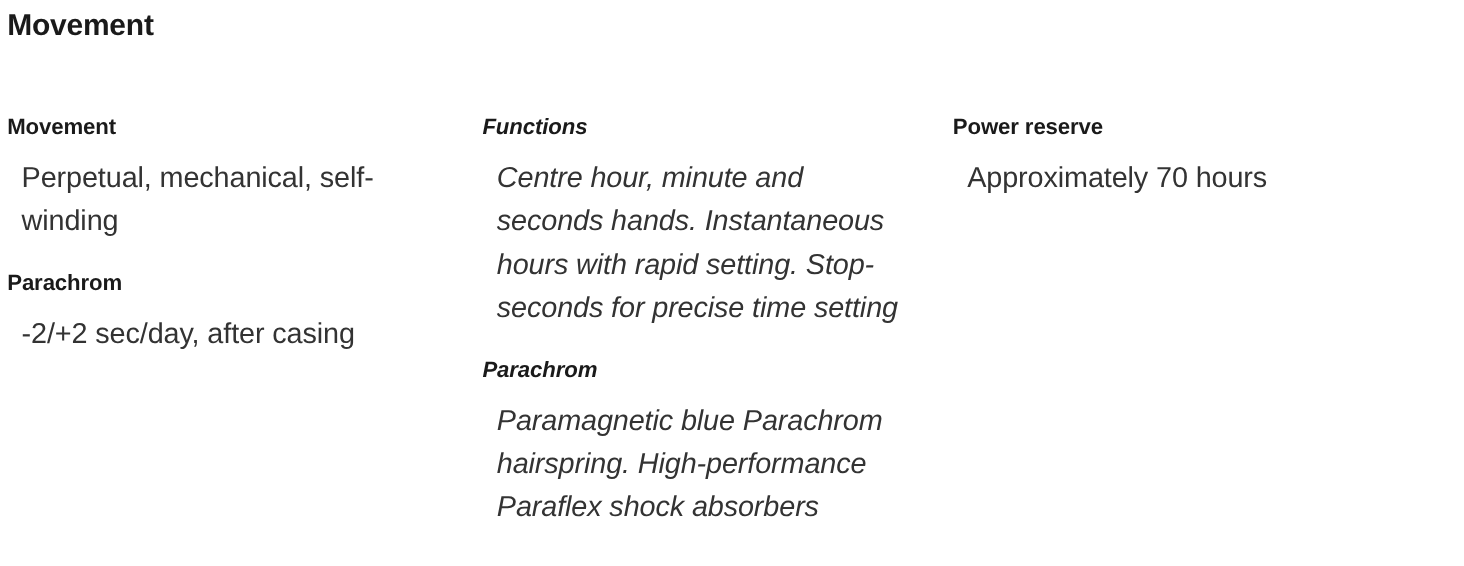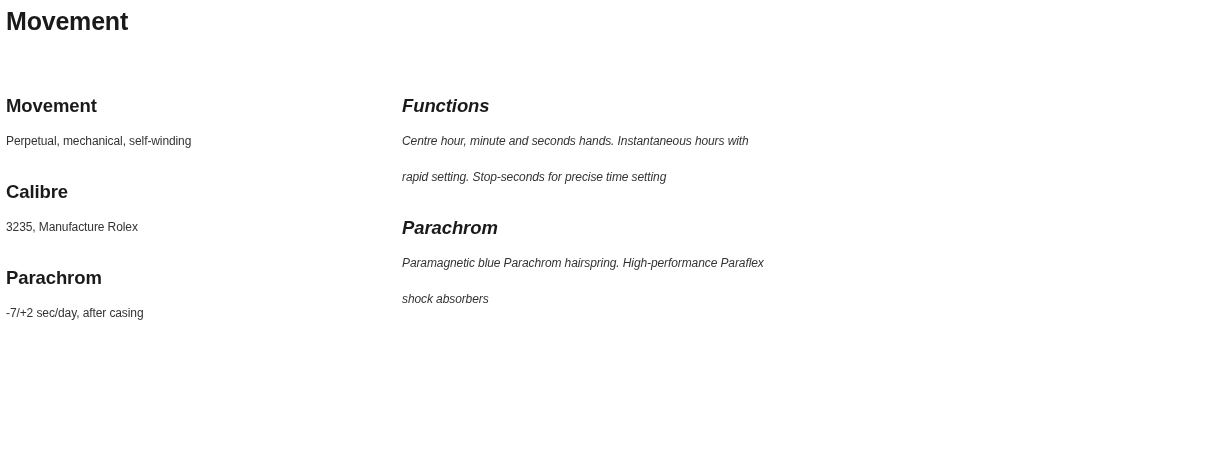--- a/index.html
+++ b/index.html
@@ -51,62 +51,60 @@
   }
   .spec-title {
     font-size: 18.5px;
     font-weight: bold;
     color: #1a1a1a;
     line-height: 26px;
     margin: 0 0 4px 0;
     letter-spacing: -0.1px;
   }
   .spec-text {
-    font-size: 12px;
+    font-size: 24px;
     font-weight: normal;
     color: #333333;
     line-height: 36px;
-    margin: 0;
+    margin: 12px;
     letter-spacing: -0.1px;
   }
 </style>
 </head>
 <body>
 
 <div class="page">
 
   <h1 class="page-title">Movement</h1>
 
   <div class="columns">
 
     <div class="column col-0">
       <div class="spec-block">
         <div class="spec-title">Movement</div>
         <div class="spec-text">Perpetual, mechanical, self-winding</div>
       </div>
       <div class="spec-block">
-        <div class="spec-title">Calibre</div>
-        <div class="spec-text">3235, Manufacture Rolex</div>
-      </div>
-      <div class="spec-block">
         <div class="spec-title">Parachrom</div>
-        <div class="spec-text">-7/+2 sec/day, after casing</div>
+        <div class="spec-text">-2/+2 sec/day, after casing</div>
       </div>
     </div>
 
     <div class="column col-1">
       <div class="spec-block">
         <div class="spec-title">Functions</div>
         <div class="spec-text">Centre hour, minute and seconds hands. Instantaneous hours with rapid setting. Stop-seconds for precise time setting</div>
       </div>
       <div class="spec-block">
         <div class="spec-title">Parachrom</div>
         <div class="spec-text">Paramagnetic blue Parachrom hairspring. High-performance Paraflex shock absorbers</div>
       </div>
     </div>
 
     <div class="column col-2">
       <div class="spec-block">
+        <div class="spec-title">Power reserve</div>
+        <div class="spec-text">Approximately 70 hours</div>
       </div>
     </div>
 
   </div>
 </div>
 
 </body></html>

